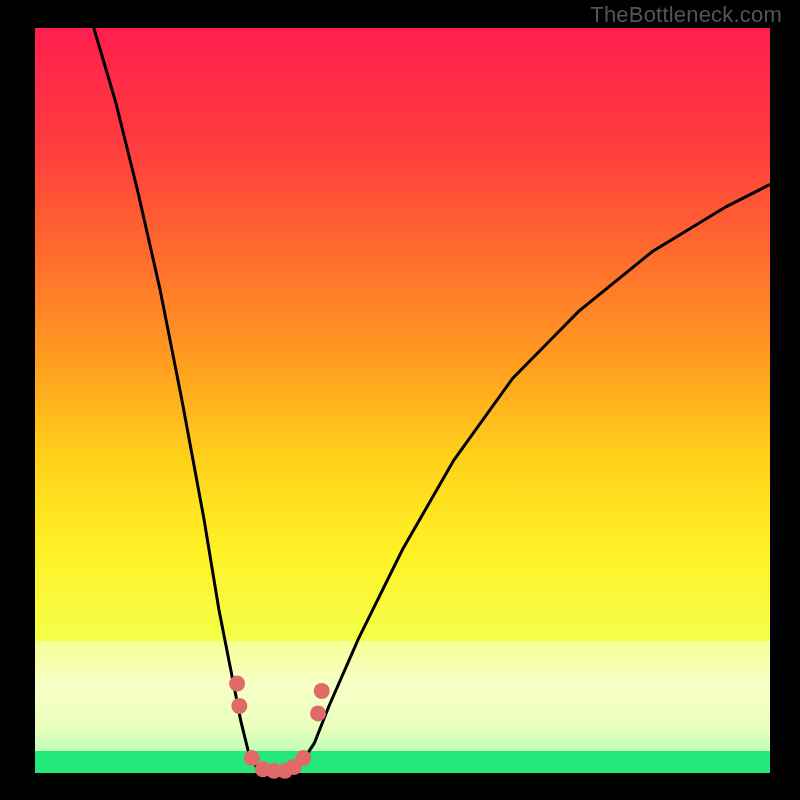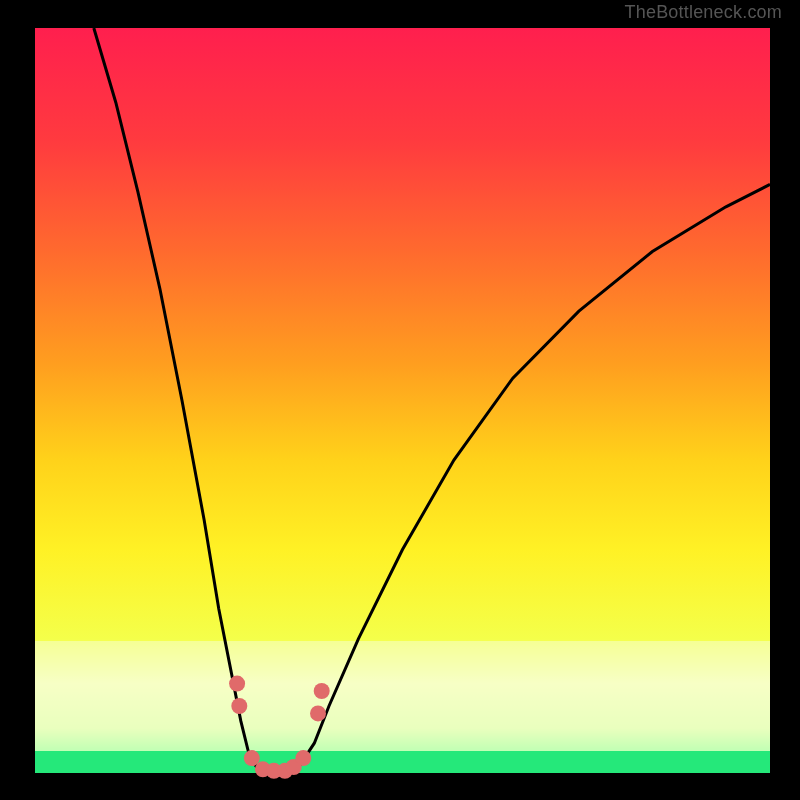--- a/index.html
+++ b/index.html
@@ -15,21 +15,21 @@
     width: 800px;
     height: 800px;
     background: #000;
   }
   .watermark {
     position: absolute;
     top: 2px;
     right: 18px;
     color: #555;
     font-family: Arial, Helvetica, sans-serif;
-    font-size: 18px;
+    font-size: 22px;
     letter-spacing: 0.2px;
     z-index: 10;
   }
   svg {
     position: absolute;
     top: 0;
     left: 0;
   }
 </style>
 </head>

